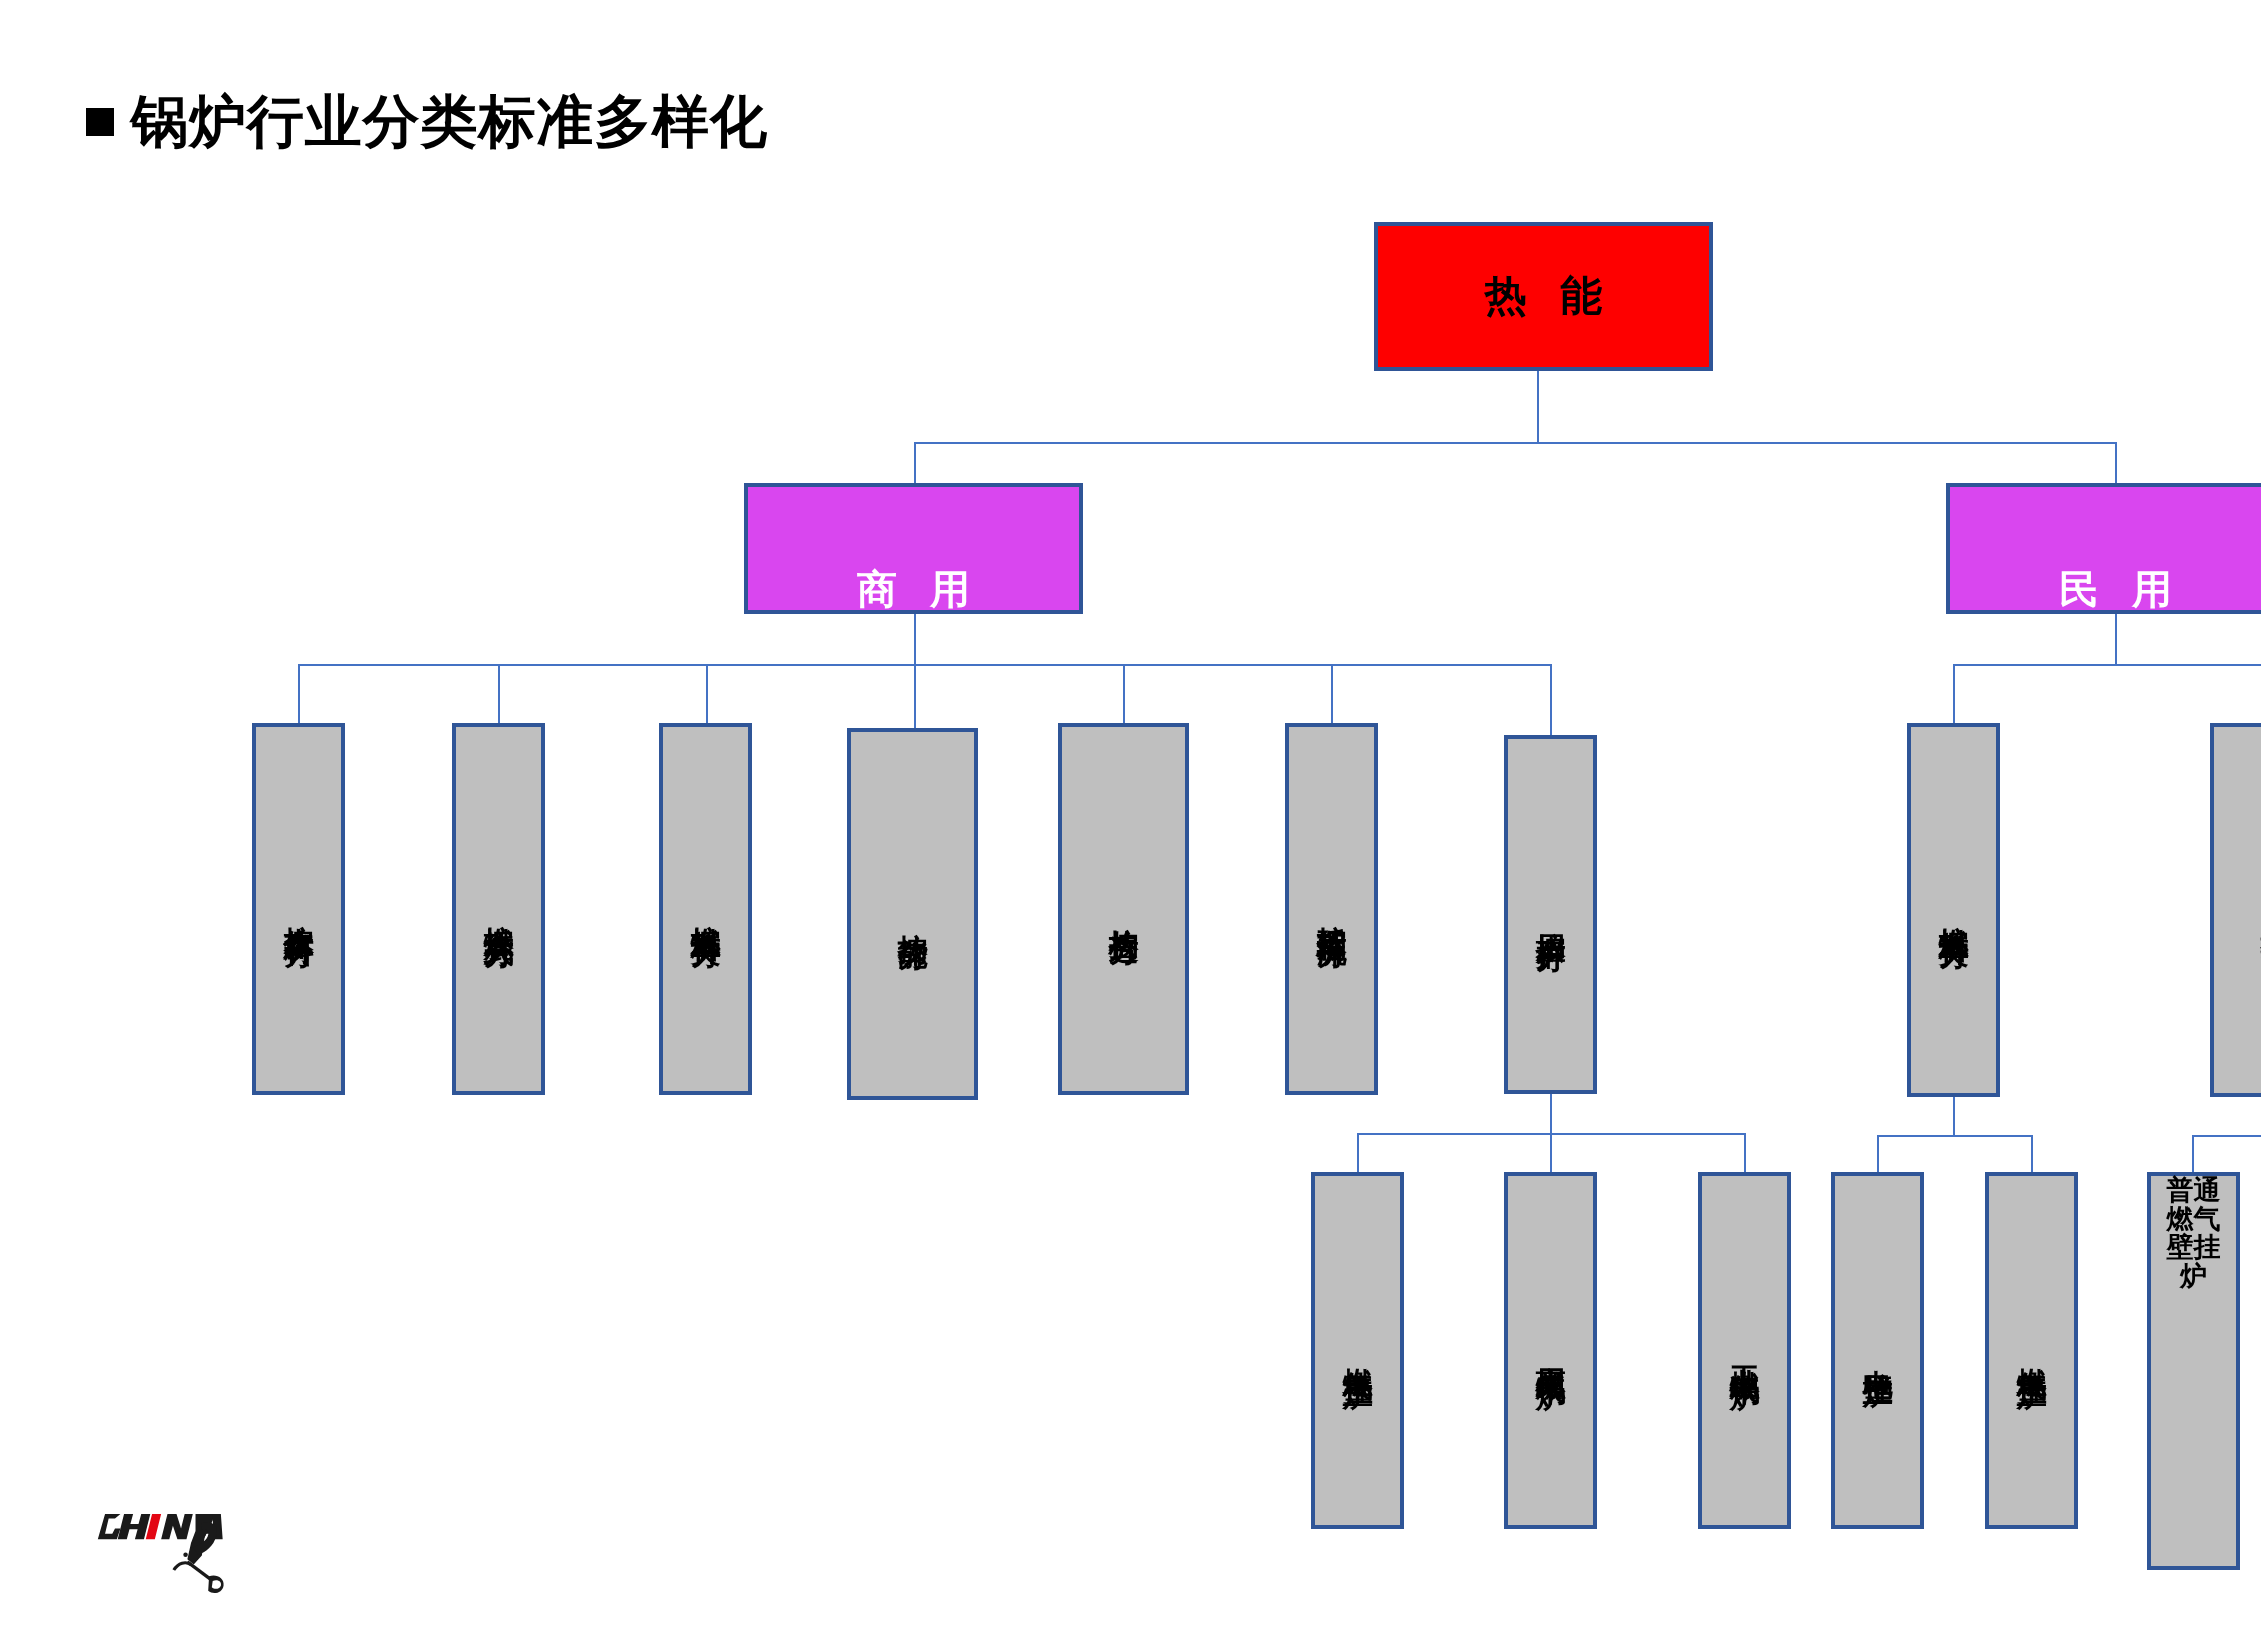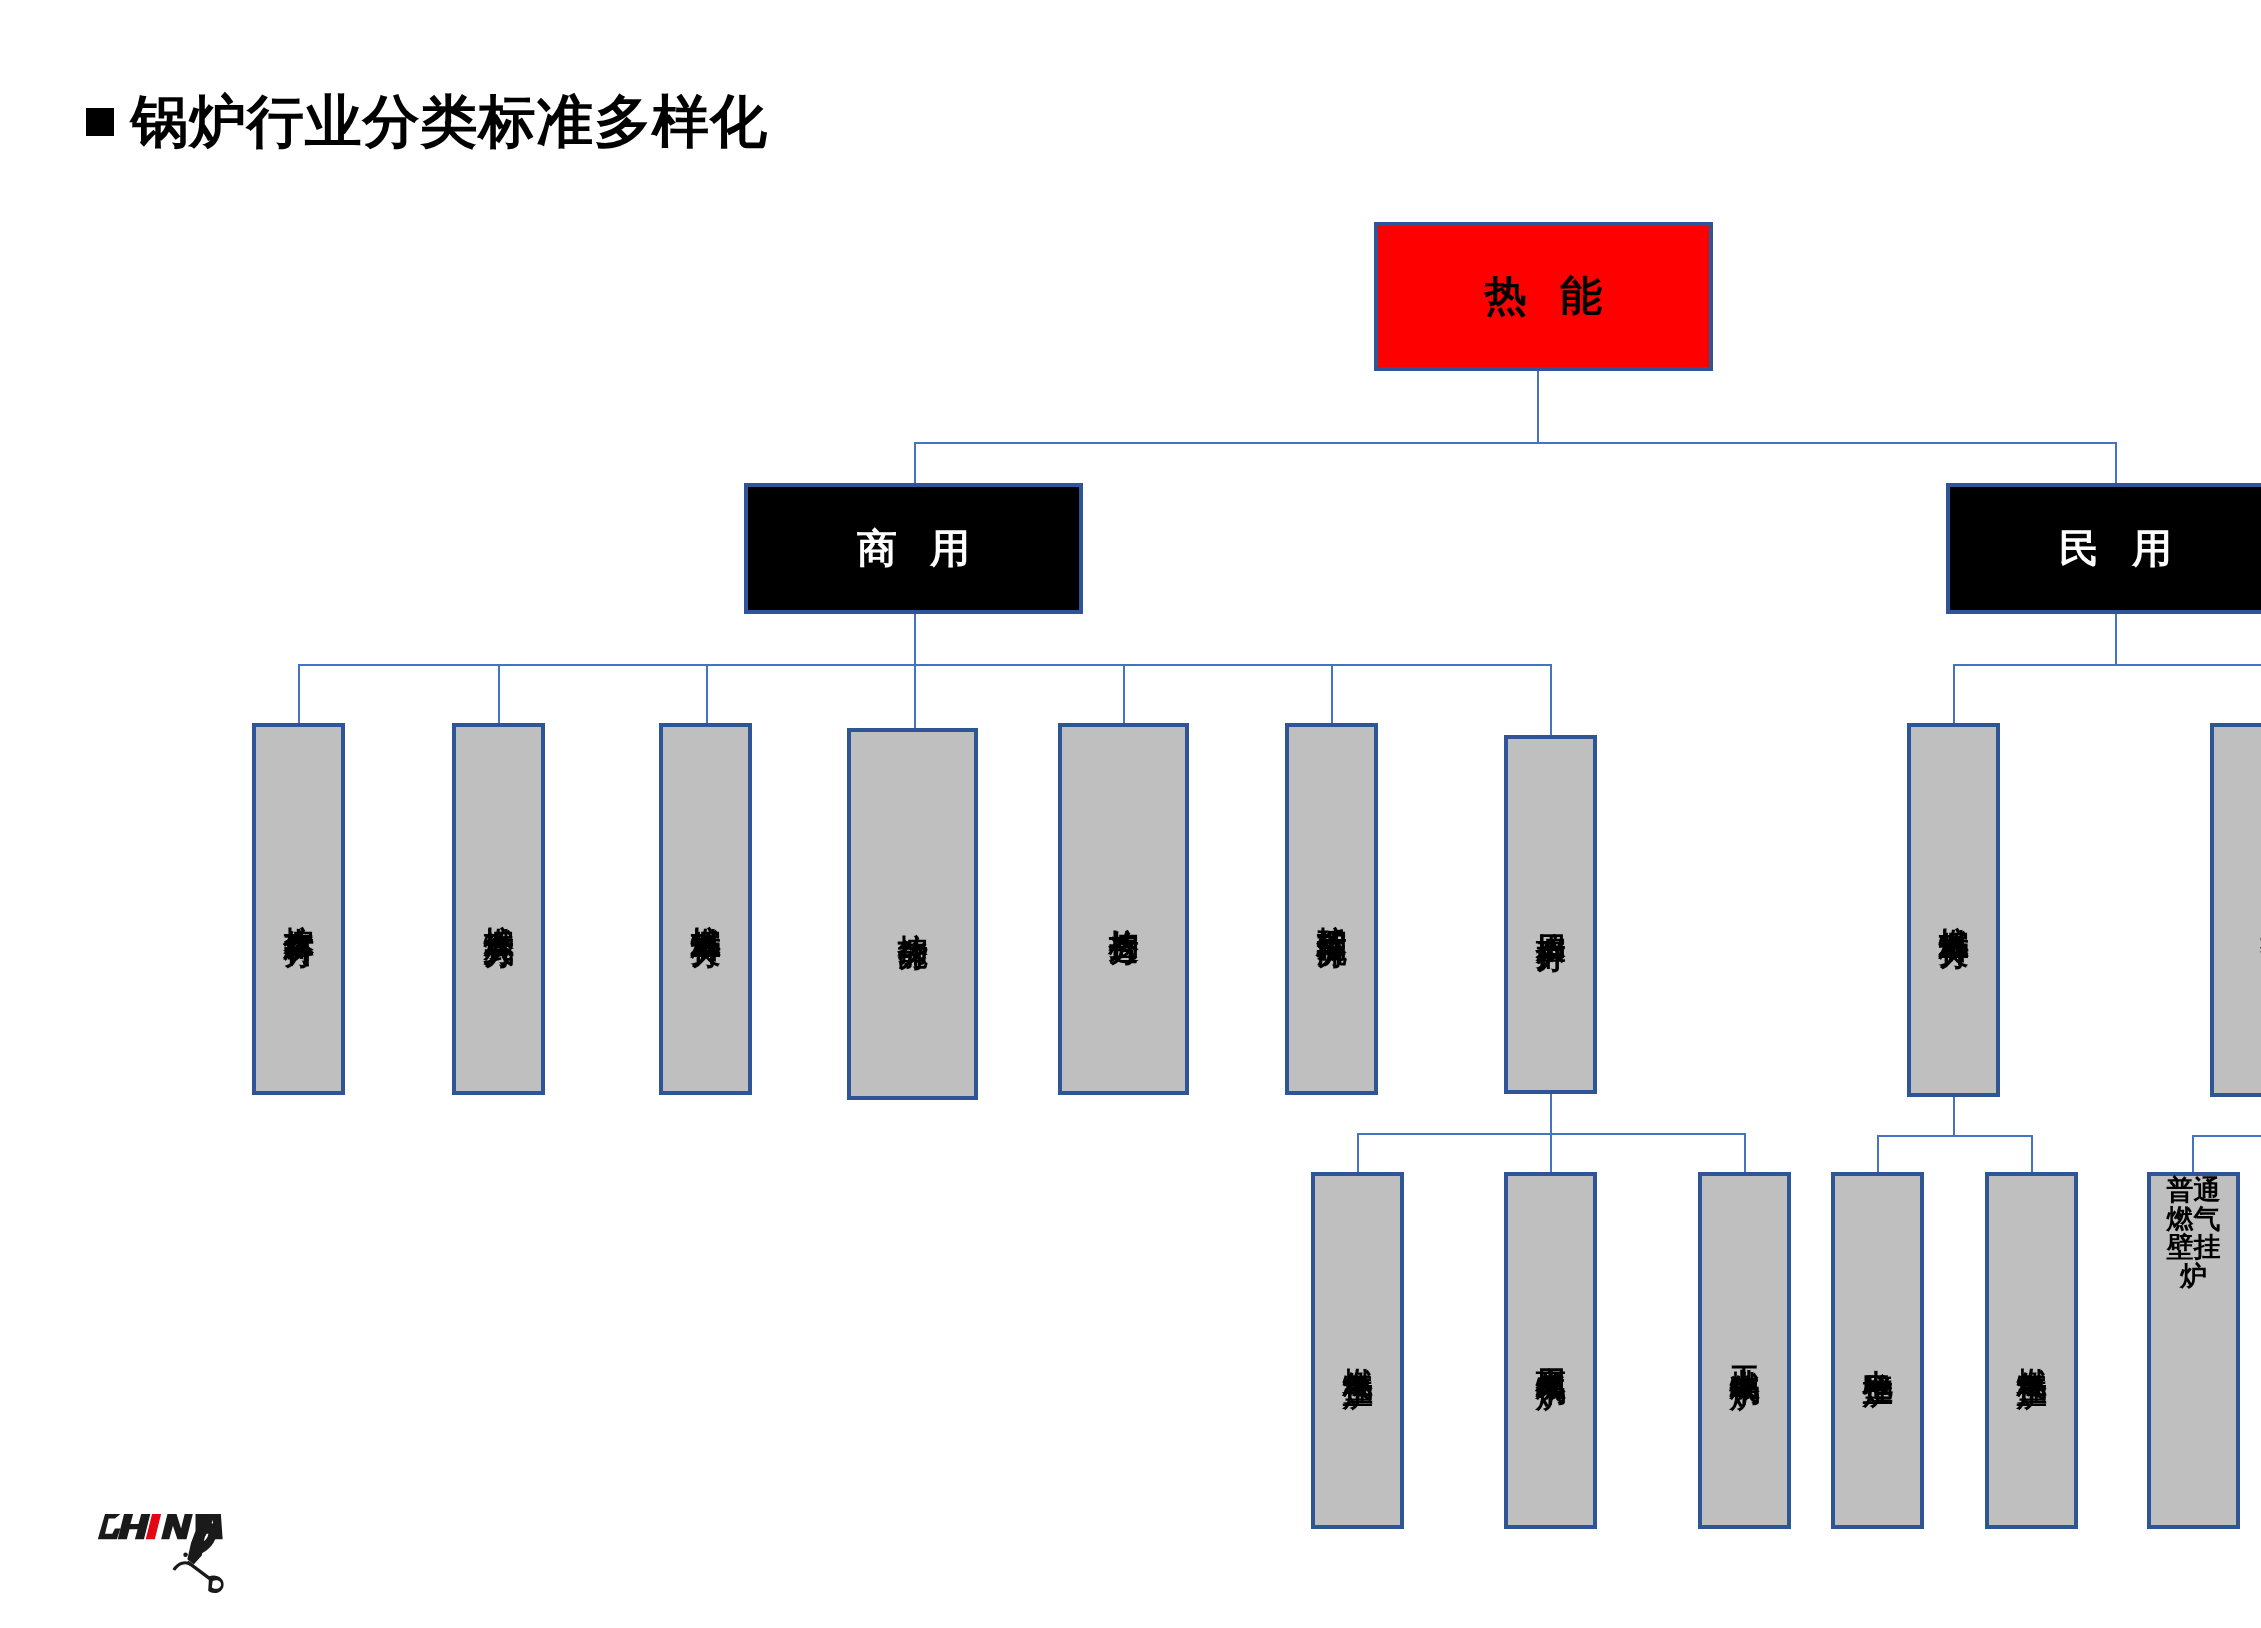--- a/index.html
+++ b/index.html
@@ -23,21 +23,21 @@
     border:4.1px solid #2f5597;
     display:flex;align-items:center;justify-content:center;
     text-align:center;
   }
   .node .label{
     display:block;line-height:1.02;font-weight:bold;white-space:pre;
   }
   
   .node.root{background:#fe0000;}
   .node.root .label{color:#000000;font-size:42px;letter-spacing:11px;padding-left:11px;}
-  .node.lvl1{background:#000000;}
+  .node.lvl1{background:#d946ef;align-items:flex-end;}
   .node.lvl1 .label{color:#ffffff;font-size:40px;letter-spacing:11px;padding-left:11px;}
 
   
   .node.gray{background:#bfbfbf;}
   .node.gray .label{
     color:#000000;
     writing-mode:vertical-rl;
     text-orientation:upright;
     letter-spacing:2.7px;
   }
@@ -150,21 +150,21 @@
     <span class="label">按功能分</span>
   </div>
 
   <div class="node gray v-one" style="left:1831px;top:1172px;width:93px;height:357px;">
     <span class="label">电壁挂炉</span>
   </div>
   <div class="node gray v-one" style="left:1985px;top:1172px;width:93px;height:357px;">
     <span class="label">燃气壁挂炉</span>
   </div>
 
-  <div class="node gray v-two" style="left:2147px;top:1172px;width:93px;height:357px;">
+  <div class="node gray v-two" style="left:2147px;top:1172px;width:93px;height:398px;">
     <span class="label">普通
 燃气
 壁挂
 炉</span>
   </div>
 
   <div class="logo">
     <svg viewBox="0 0 420 240" width="190" height="109">
       <g fill="#1A1A1A">
 

